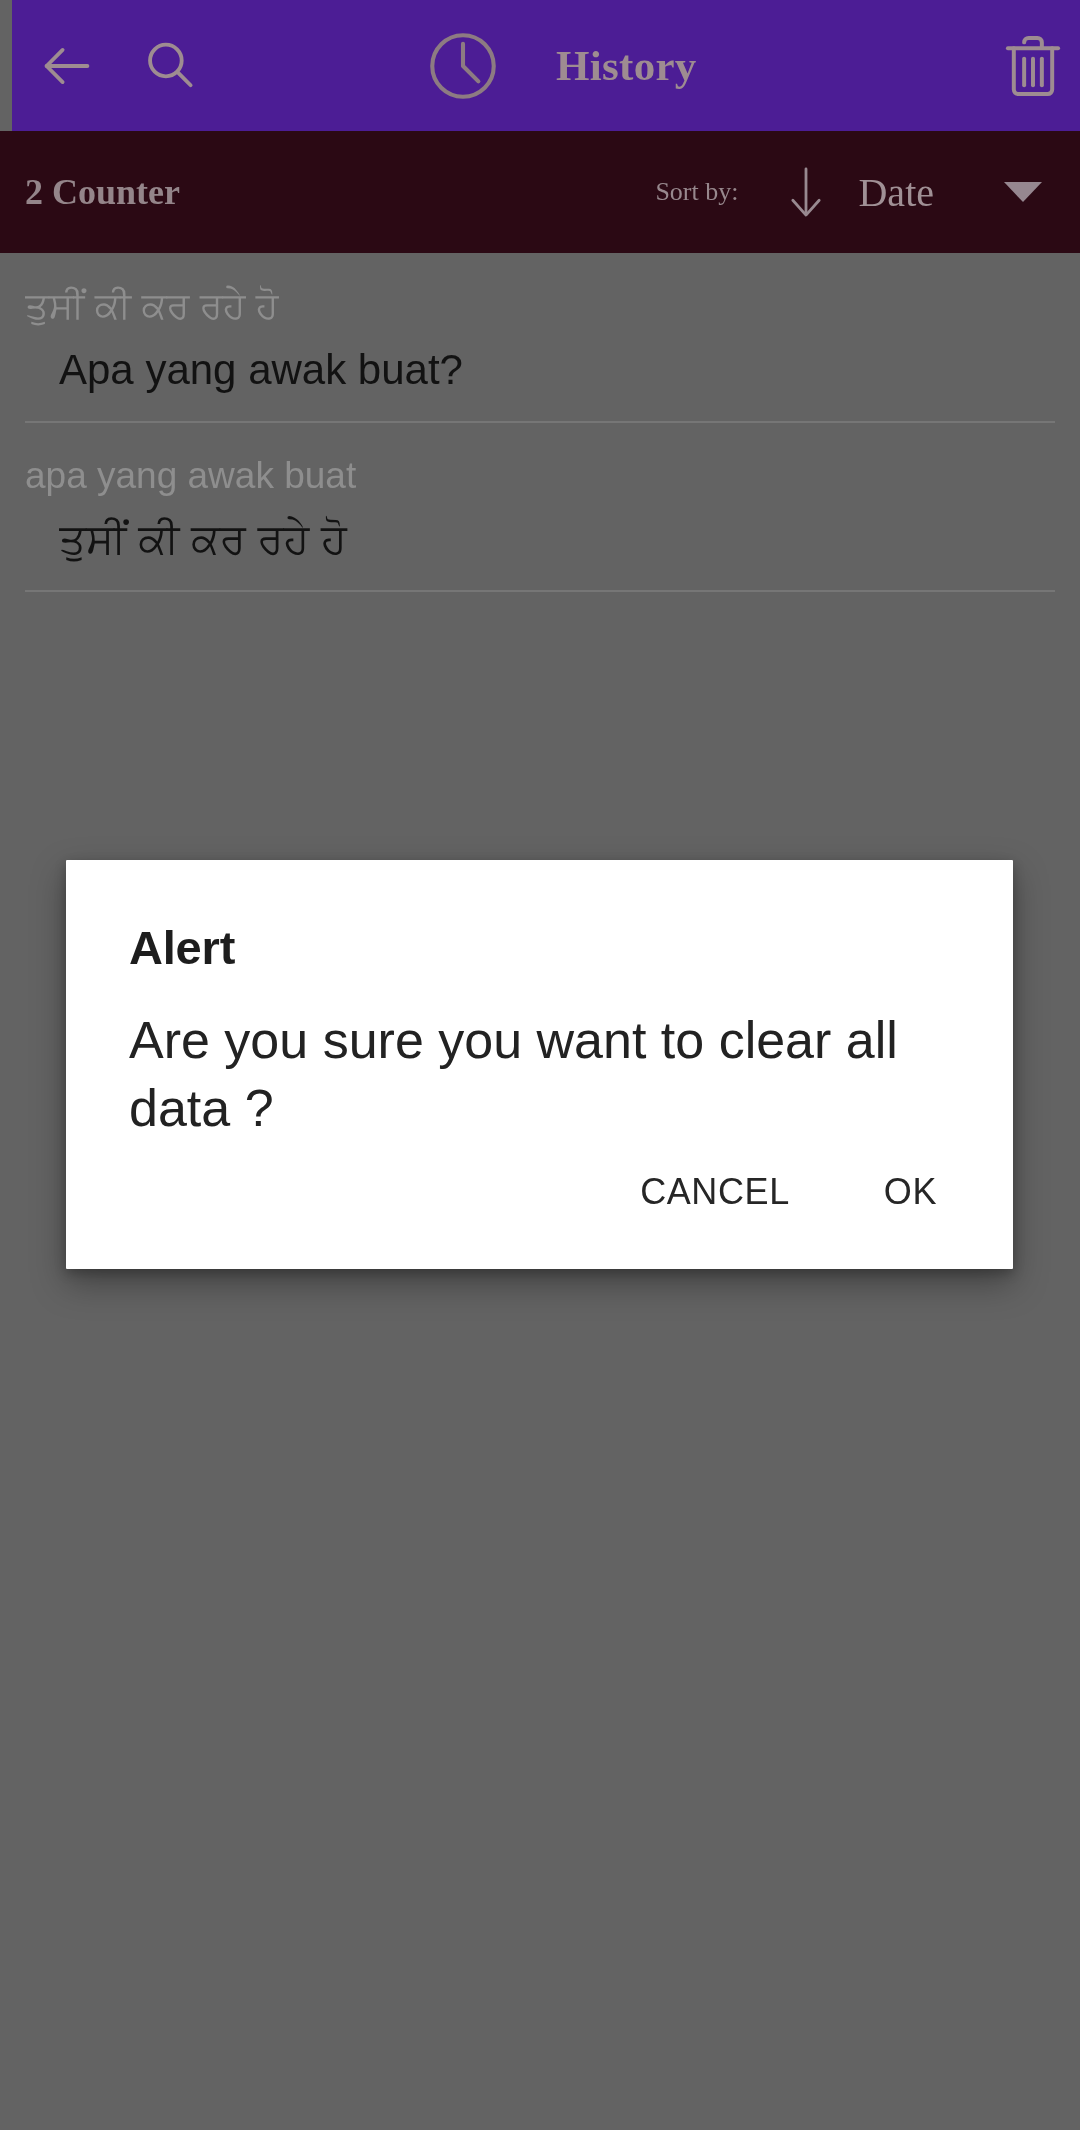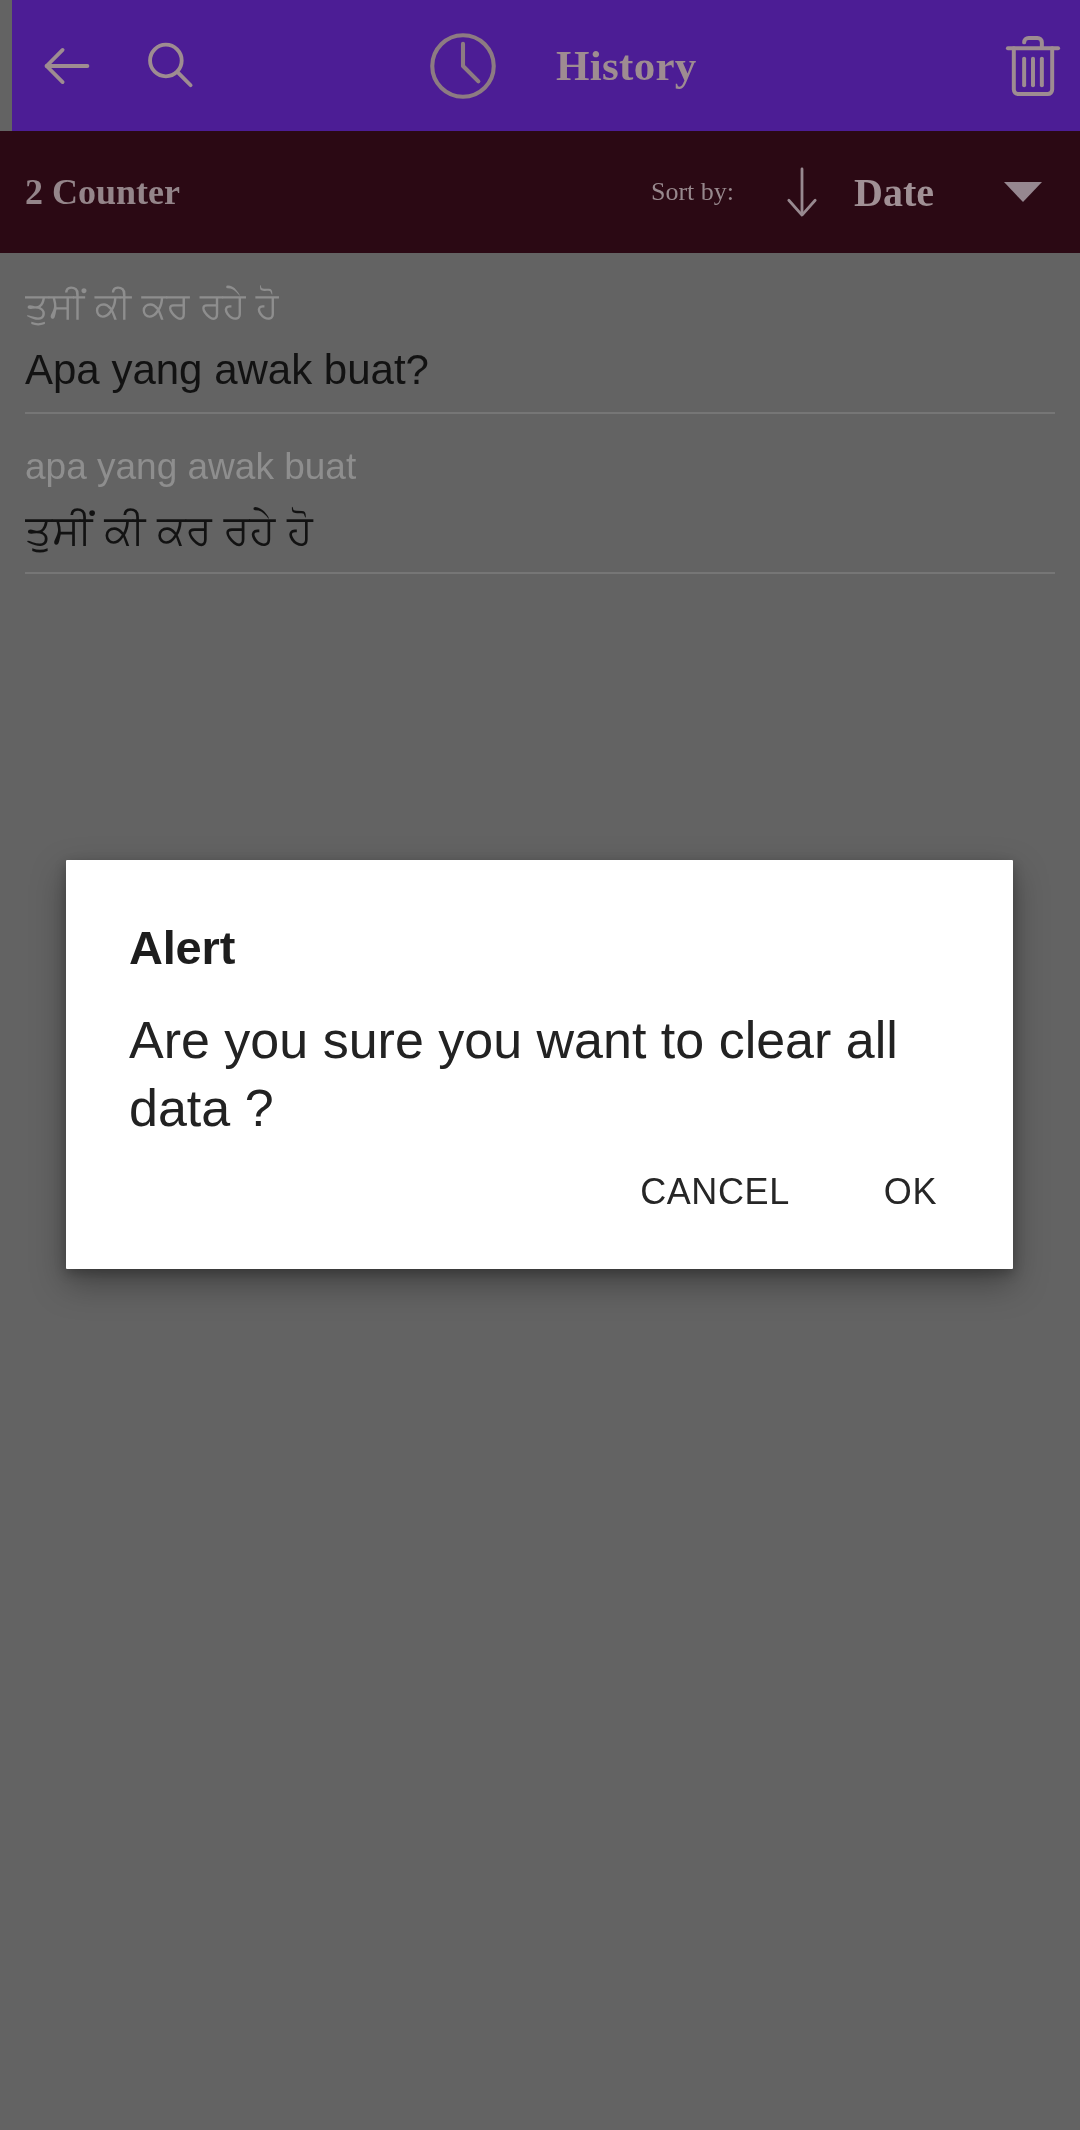--- a/index.html
+++ b/index.html
@@ -107,21 +107,21 @@
 
   .icon-sort-arrow {
     width: 40px;
     height: 56px;
     margin-left: 48px;
     margin-right: 32px;
   }
 
   .sort-value {
     font-family: "Liberation Serif", serif;
-    font-weight: bold;
+    font-weight: normal;
     font-size: 40px;
     color: #a09095;
     white-space: nowrap;
   }
 
   .icon-caret {
     width: 0; height: 0;
     border-left: 19px solid transparent;
     border-right: 19px solid transparent;
     border-top: 20px solid #968790;
@@ -151,23 +151,24 @@
     white-space: nowrap;
     overflow: hidden;
   }
 
   .item-target {
     font-family: "Liberation Sans", sans-serif;
     font-size: 42px;
     color: #121212;
     line-height: 1.26;
     padding-top: 14px;
-    padding-bottom: 15px;
+    padding-bottom: 24px;
     white-space: nowrap;
     overflow: hidden;
+    margin-left: 34px;
   }
 
   .item-divider {
     height: 2px;
     background: #767676;
     margin: 0 25px;
   }
 
   
   .scrim {

